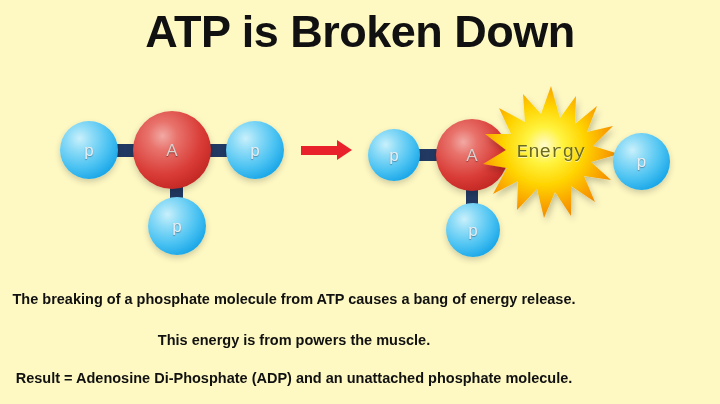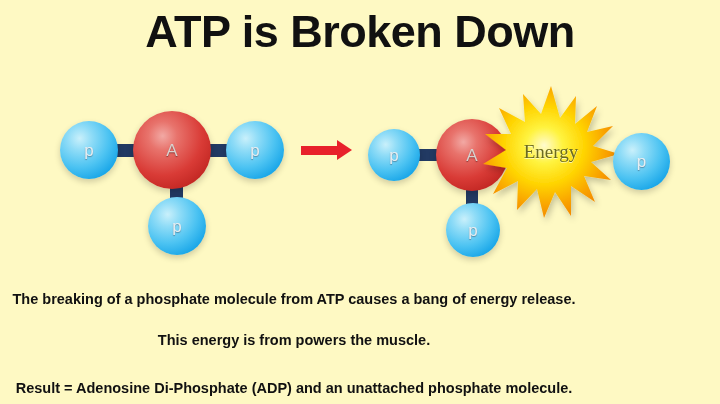--- a/index.html
+++ b/index.html
@@ -110,21 +110,21 @@
   #energy-burst svg {
     display: block;
     overflow: visible;
   }
   #energy-label {
     position: absolute;
     left: 483px;
     top: 141px;
     width: 136px;
     text-align: center;
-    font-family: Liberation Serif, serif;
+    font-family: Liberation Mono, monospace;
     font-size: 19px;
     font-weight: normal;
     color: #6b6a1f;
     text-shadow: 0 1px 0 rgba(255,255,230,0.7);
     white-space: nowrap;
   }
 
   
   .caption {
     position: absolute;
@@ -132,21 +132,21 @@
     width: 588px;
     text-align: center;
     font-family: "Liberation Sans", sans-serif;
     font-weight: bold;
     font-size: 14.5px;
     color: #111111;
     white-space: nowrap;
   }
   #caption-1 { top: 291px; }
   #caption-2 { top: 332px; }
-  #caption-3 { top: 380px; }
+  #caption-3 { top: 370px; }
 </style>
 </head>
 <body>
 
 <div id="canvas">
 
   <div id="title">ATP is Broken Down</div>
 
   <div>
 

